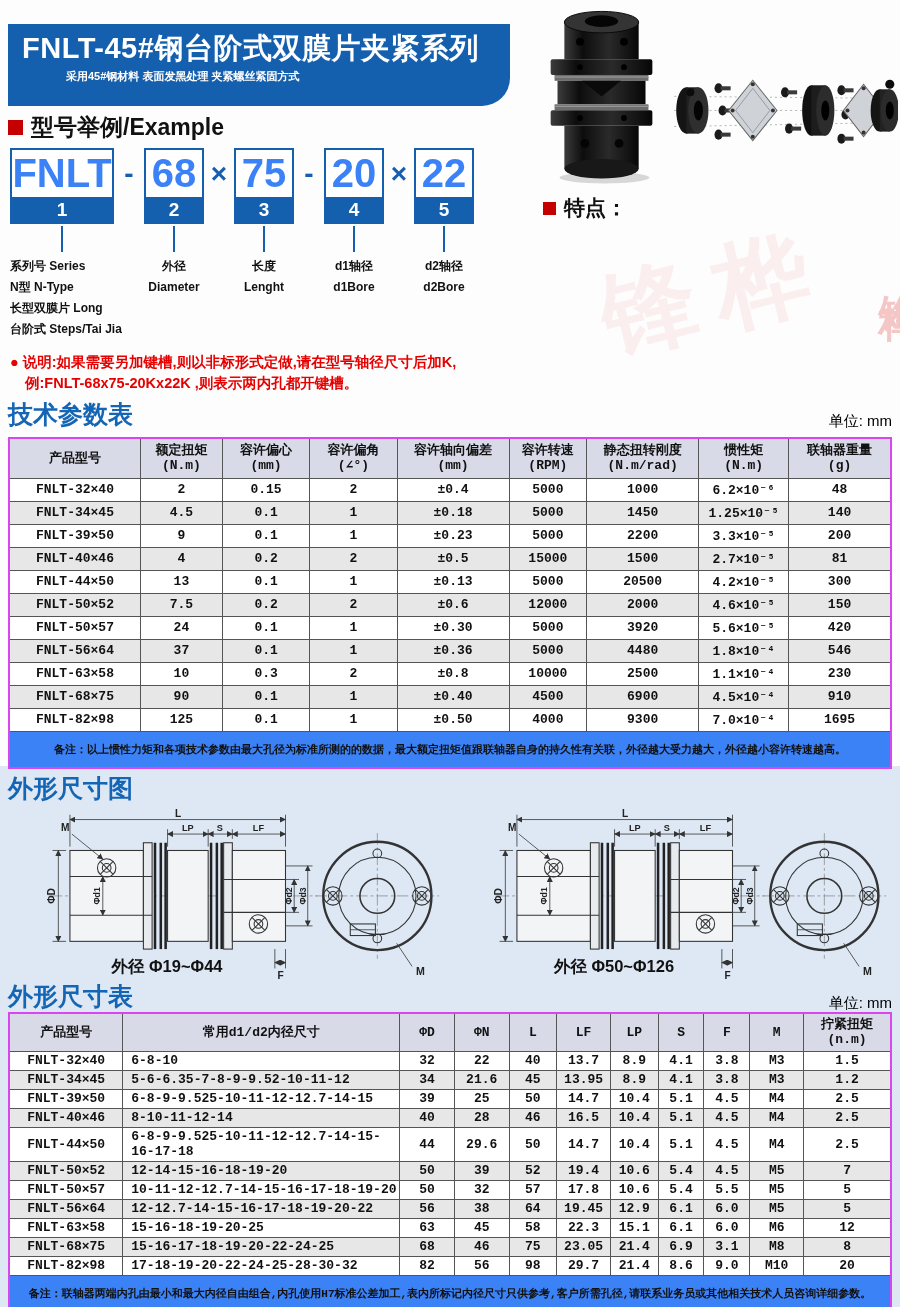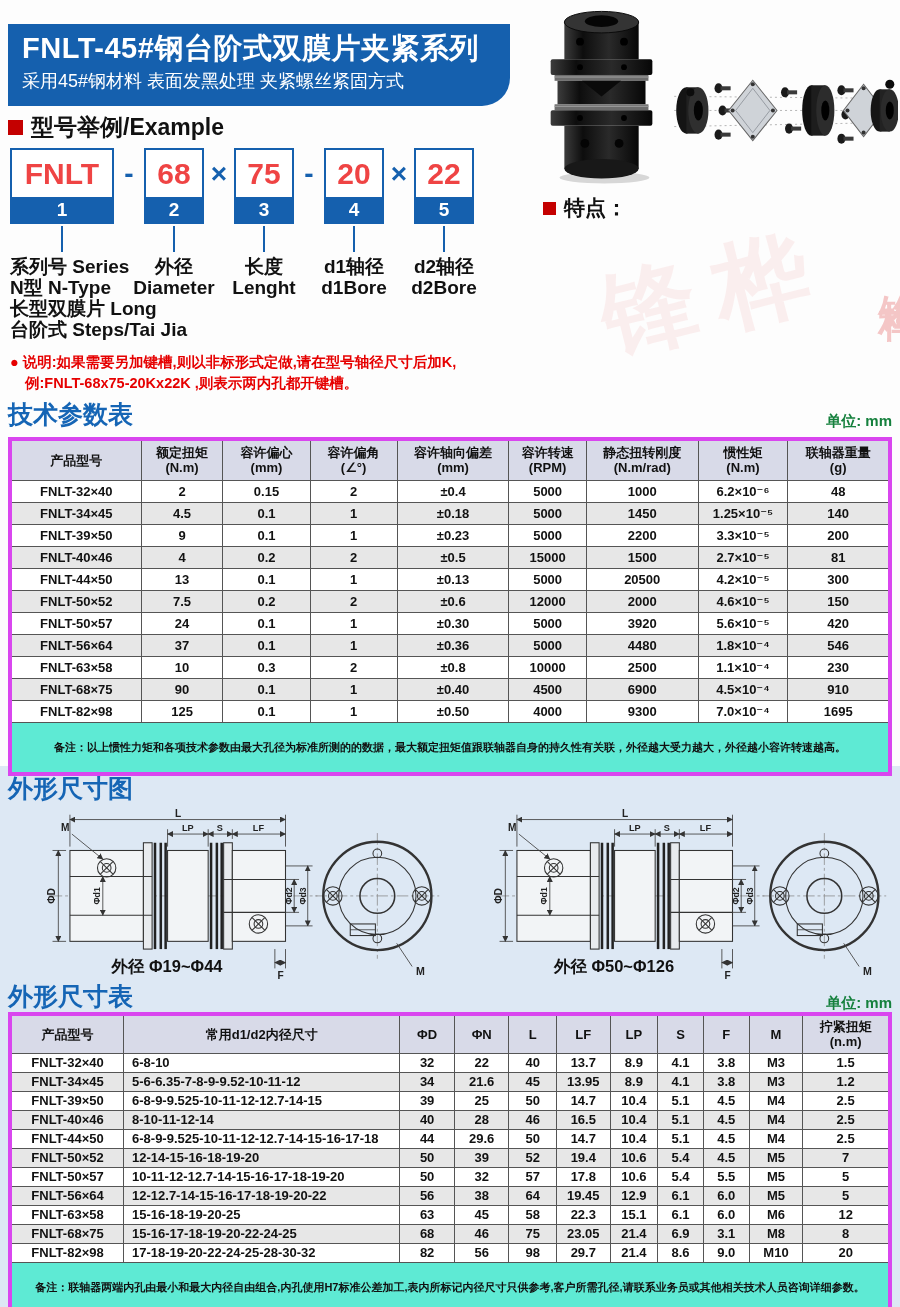--- a/index.html
+++ b/index.html
@@ -5,68 +5,68 @@
   html,body{margin:0;padding:0;}
   body{
     position:relative;width:900px;height:1307px;overflow:hidden;background:#fdfdfd;
     font-family:"Liberation Sans","DejaVu Sans",sans-serif;color:#111;
   }
   .abs{position:absolute;}
   
   .banner{left:8px;top:24px;width:502px;height:82px;background:#1560ae;
     border-radius:0 0 28px 0;box-sizing:border-box;padding:6px 14px;color:#fff;}
   .banner-title{font-size:29px;font-weight:bold;letter-spacing:.5px;line-height:36px;white-space:nowrap;}
-  .banner-sub{font-size:18px;font-weight:normal;margin-top:3px;white-space:nowrap;}
+  .banner-sub{font-size:11px;font-weight:bold;margin-top:3px;white-space:nowrap;margin-left:44px;}
   
   .photo1{left:536px;top:4px;width:132px;height:182px;}
   .photo2{left:666px;top:48px;width:232px;height:136px;}
   
   .sec-title{display:flex;align-items:center;gap:8px;font-size:23px;font-weight:bold;color:#111;text-align:center;}
   .redsq{width:15px;height:15px;background:#c40000;display:inline-block;}
   .example-title{left:8px;top:112px;}
   .model-row{left:10px;top:148px;display:flex;align-items:flex-start;}
   .seg{position:relative;}
   .segbox{border:2.5px solid #1560ae;background:#fff;}
   .segval{height:47px;display:flex;align-items:center;justify-content:center;
-    font-size:30px;font-weight:bold;color:#ef4444;}
+    font-size:40px;font-weight:bold;color:#3b82f6;}
   .segnum{background:#1560ae;color:#fff;height:25px;line-height:25px;text-align:center;
     font-size:19px;font-weight:bold;}
   .segtick{width:2px;height:26px;background:#1560ae;margin:2px auto 0 auto;}
   .w1{width:104px;} .wn{width:60px;}
   .segsep{width:30px;height:52px;display:flex;align-items:center;justify-content:center;
     font-size:28px;font-weight:bold;color:#1560ae;}
-  .seglabels{position:absolute;top:108px;font-size:19px;font-weight:bold;line-height:21px;white-space:nowrap;}
+  .seglabels{position:absolute;top:108px;font-size:12px;font-weight:bold;line-height:21px;white-space:nowrap;}
   .lab-left{left:0;text-align:left;}
   .lab-center{left:50%;transform:translateX(-50%);text-align:center;}
   .example-note{left:10px;top:352px;color:#e60000;font-size:14.5px;font-weight:bold;line-height:21px;}
   .example-note .l2{padding-left:15px;}
   
   .features{left:543px;top:194px;width:372px;}
   .features .sec-title{font-size:21px;}
   .features .redsq{width:13px;height:13px;}
   .feat-list{margin-top:10px;}
   .feat-list div{font-size:14.5px;font-weight:bold;color:#222;margin-bottom:9px;white-space:nowrap;}
   
   .sect-row{left:8px;width:884px;display:flex;justify-content:space-between;align-items:flex-end;}
   .blue-title{font-size:25px;font-weight:bold;color:#1565b5;}
-  .unit{font-size:15px;font-weight:bold;color:#15803d;}
+  .unit{font-size:15px;font-weight:normal;color:#000000;}
   .tech-row{top:398px;} .draw-row{top:772px;} .dim-row{top:980px;}
   
   .tablewrap{left:8px;width:884px;}
   .tech-pos{top:437px;} .dim-pos{top:1012px;}
-  table.spec{width:100%;border-collapse:collapse;table-layout:fixed;background:#fff;border:4px solid #d946ef;}
+  table.spec{width:100%;border-collapse:collapse;table-layout:fixed;background:#fff;border:2px solid #d946ef;font-family:Liberation Mono, monospace;}
   table.spec th{background:#d8dae8;border:1px solid #555;font-size:13px;font-weight:bold;
     padding:4px 1px;text-align:center;line-height:1.18;}
   table.spec td{border:1px solid #555;font-size:13px;font-weight:600;text-align:center;
     padding:3px 2px;color:#111;}
   table.spec tbody tr:nth-child(even) td{background:#e7e7e7;}
   table.dimtab th{padding:3px 1px;}
   table.dimtab td{padding:1.5px 2px;}
   table.dimtab td:nth-child(2){text-align:left;padding-left:8px;}
-  table.spec tfoot td{font-size:11px;font-weight:600;text-align:center;padding:17px 6px;background:#5eead4;}
+  table.spec tfoot td{font-size:11px;font-weight:600;text-align:center;padding:10px 6px;background:#3b82f6;}
   
   .bottombg{left:0;top:766px;width:900px;height:541px;background:#dde8f4;}
   .drawings{left:10px;top:804px;display:flex;gap:12px;}
   .drawgroup{position:relative;width:435px;height:182px;}
   .drawgroup svg{width:435px;height:179px;display:block;}
   .drawcaption{position:absolute;left:52px;top:152px;width:210px;text-align:center;
     font-size:16.5px;font-weight:bold;color:#111;}
   
   .wm{pointer-events:none;font-weight:bold;color:#e03c3c;}
   .wm-edge{left:872px;top:262px;font-size:40px;opacity:.28;writing-mode:vertical-rl;letter-spacing:8px;}

